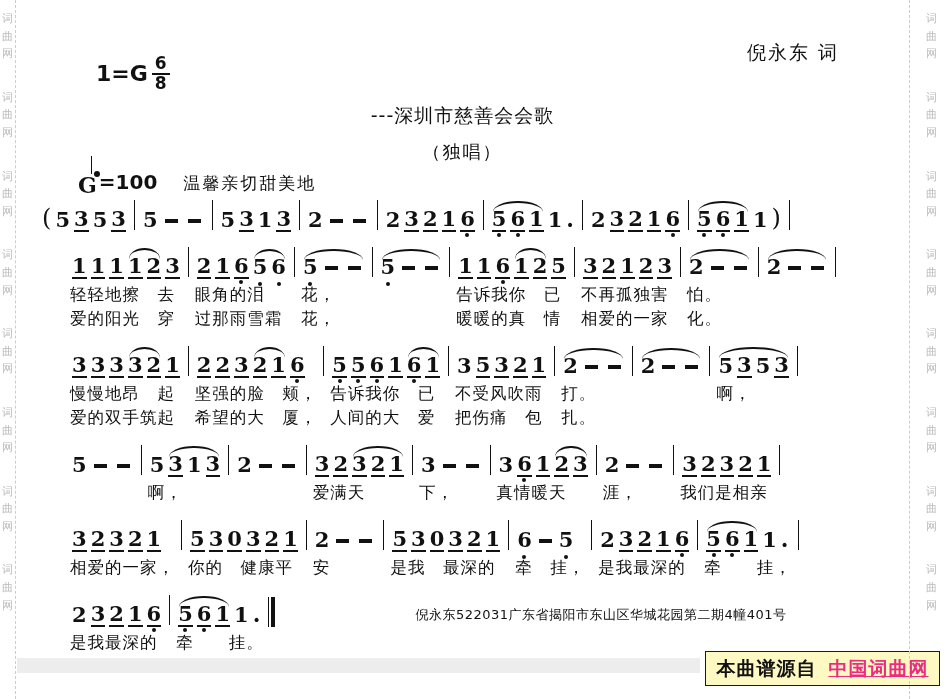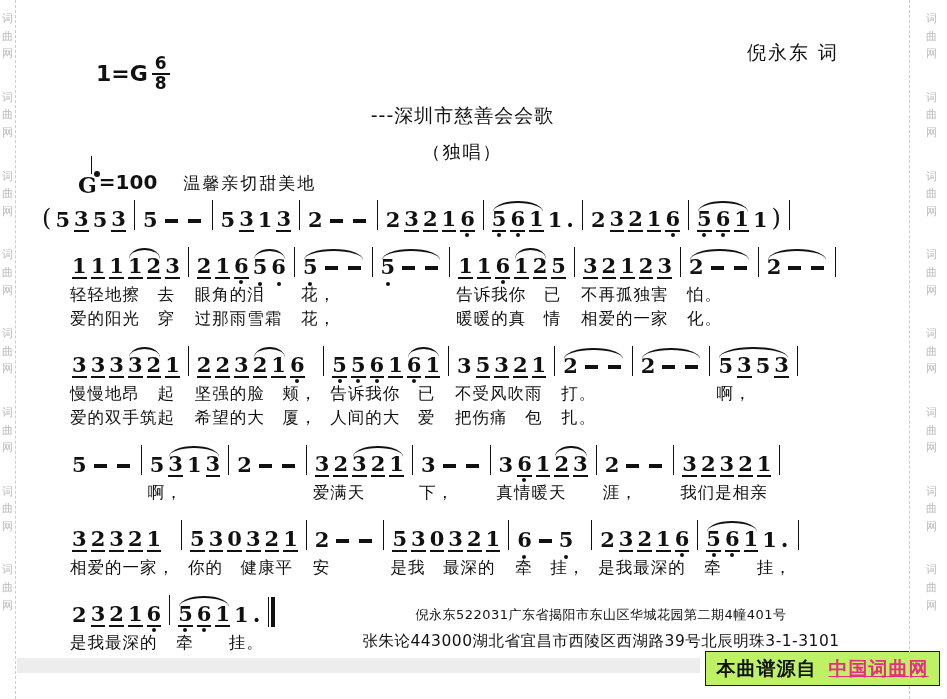--- a/index.html
+++ b/index.html
@@ -75,21 +75,21 @@
   .lyr { font-size:16.5px; letter-spacing:1px; margin-top:7px; white-space:pre;
     min-height:21px; line-height:1.15; }
   .lyr2 { margin-top:3px; }
 
   
   .footer-addr { position:absolute; left:320px; width:530px; top:606px; text-align:center; }
   .addr1 { font-size:13px; letter-spacing:0.5px; }
   .addr2 { font-size:15.5px; margin-top:7px; letter-spacing:0.5px; }
   .bottom-band { position:absolute; left:17px; right:247px; bottom:26px; height:15px; background:#ededed; }
   .credit-box { position:absolute; right:7px; bottom:13px; width:235px; height:35px;
-    background:#bef264; border:1px solid #1a1a1a; display:flex; align-items:center;
+    background:#fef9c3; border:1px solid #1a1a1a; display:flex; align-items:center;
     justify-content:center; gap:12px; font-size:19px; font-weight:bold; letter-spacing:1px; }
 </style>
 </head>
 <body>
 
 <div class="wm wm-left" style="color: rgb(187, 187, 187);">
     <span>词</span>
     <span>曲</span>
     <span>网</span>
     <div class="gap"></div>
@@ -658,21 +658,20 @@
               <span class="thick"></span>
             </span>
           </div>
           <div class="lyr">牵　　挂。</div>
         </div>
       </div>
     </div>
 
   <div class="footer-addr">
     <div class="addr1">倪永东522031广东省揭阳市东山区华城花园第二期4幢401号</div>
-    <div class="addr2">张朱论443000湖北省宜昌市西陵区西湖路39号北辰明珠3-1-3101</div>
   </div>
 
 </div>
 
 <div class="bottom-band"></div>
 <div class="credit-box">
   <span>本曲谱源自</span>
   <span id="brand" style="color: rgb(234, 44, 130); text-decoration: underline;">中国词曲网</span>
 </div>
 

